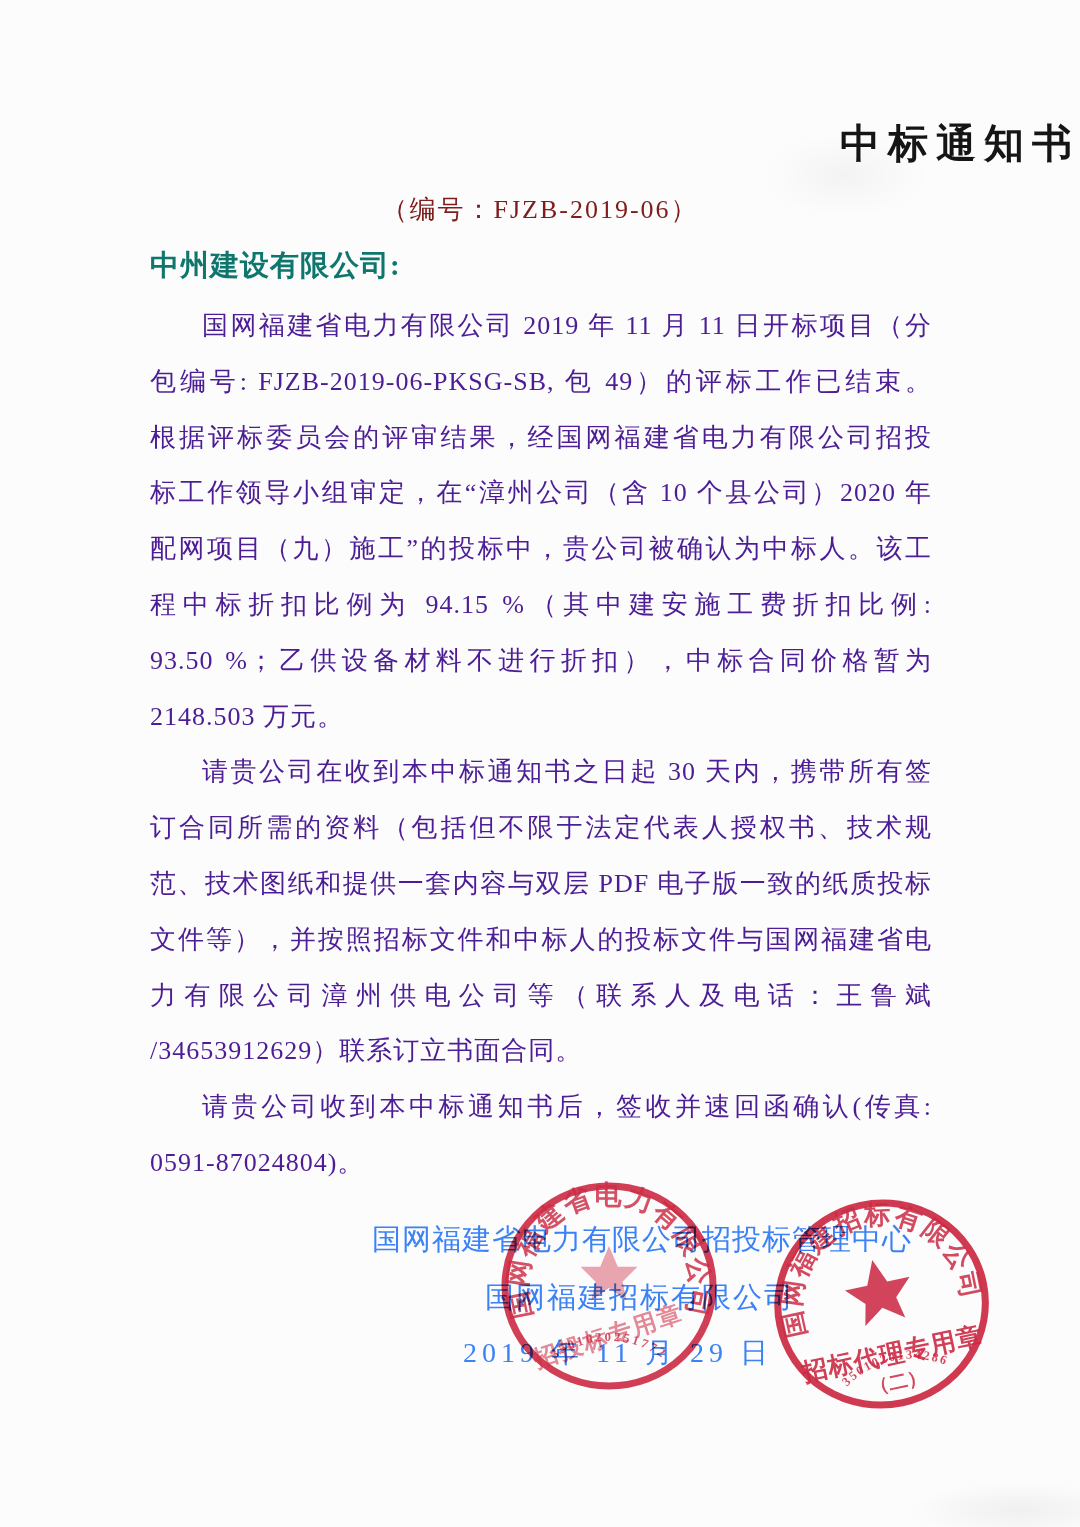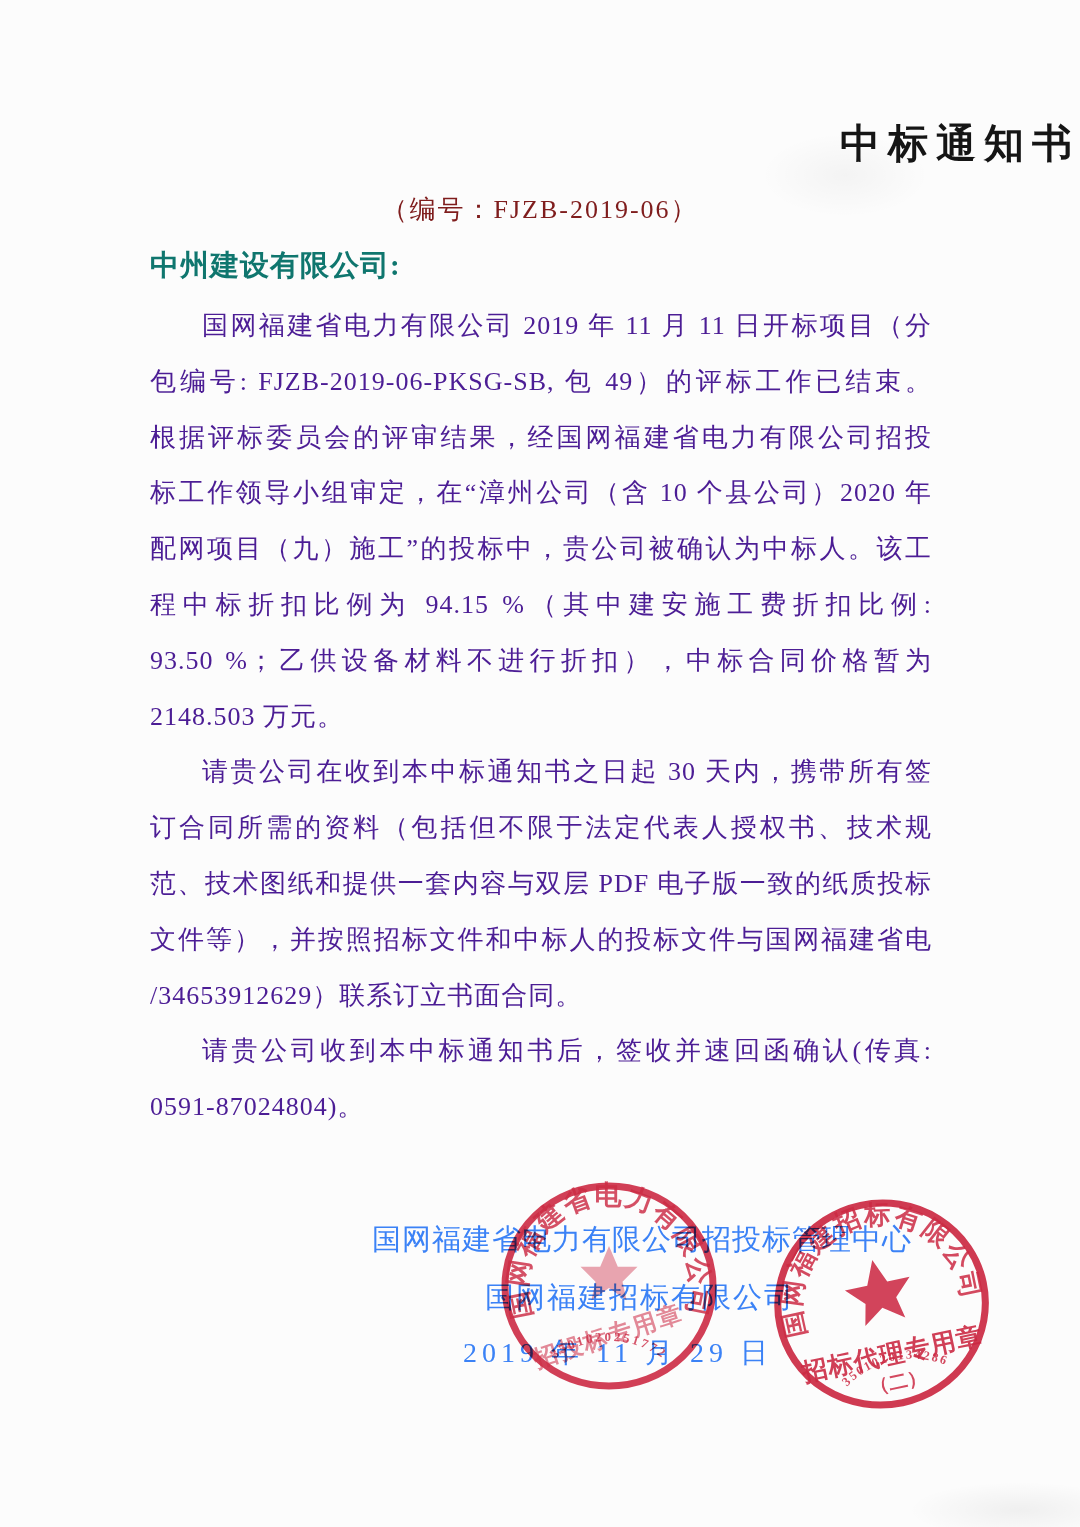--- a/index.html
+++ b/index.html
@@ -61,20 +61,21 @@
     <div class="body-line">根据评标委员会的评审结果，经国网福建省电力有限公司招投</div>
     <div class="body-line">标工作领导小组审定，在“漳州公司（含 10 个县公司）2020 年</div>
     <div class="body-line">配网项目（九）施工”的投标中，贵公司被确认为中标人。该工</div>
     <div class="body-line">程中标折扣比例为 94.15 %（其中建安施工费折扣比例:</div>
     <div class="body-line">93.50 %；乙供设备材料不进行折扣），中标合同价格暂为</div>
     <div class="body-line para-end">2148.503 万元。</div>
     <div class="body-line indent">请贵公司在收到本中标通知书之日起 30 天内，携带所有签</div>
     <div class="body-line">订合同所需的资料（包括但不限于法定代表人授权书、技术规</div>
     <div class="body-line">范、技术图纸和提供一套内容与双层 PDF 电子版一致的纸质投标</div>
     <div class="body-line">文件等），并按照招标文件和中标人的投标文件与国网福建省电</div>
+    <div class="body-line">力有限公司漳州供电公司等（联系人及电话：王鲁斌</div>
     <div class="body-line para-end">/34653912629）联系订立书面合同。</div>
     <div class="body-line indent">请贵公司收到本中标通知书后，签收并速回函确认(传真:</div>
     <div class="body-line para-end">0591-87024804)。</div>
   </div>
 
   <div class="sig-line sig-1">国网福建省电力有限公司招投标管理中心</div>
   <div class="sig-line sig-2">国网福建招标有限公司</div>
   <div class="sig-line sig-date">2019 年 11 月 29 日</div>
 
   <svg class="stamp stamp-left" viewBox="0 0 270 260" xmlns="http://www.w3.org/2000/svg">

